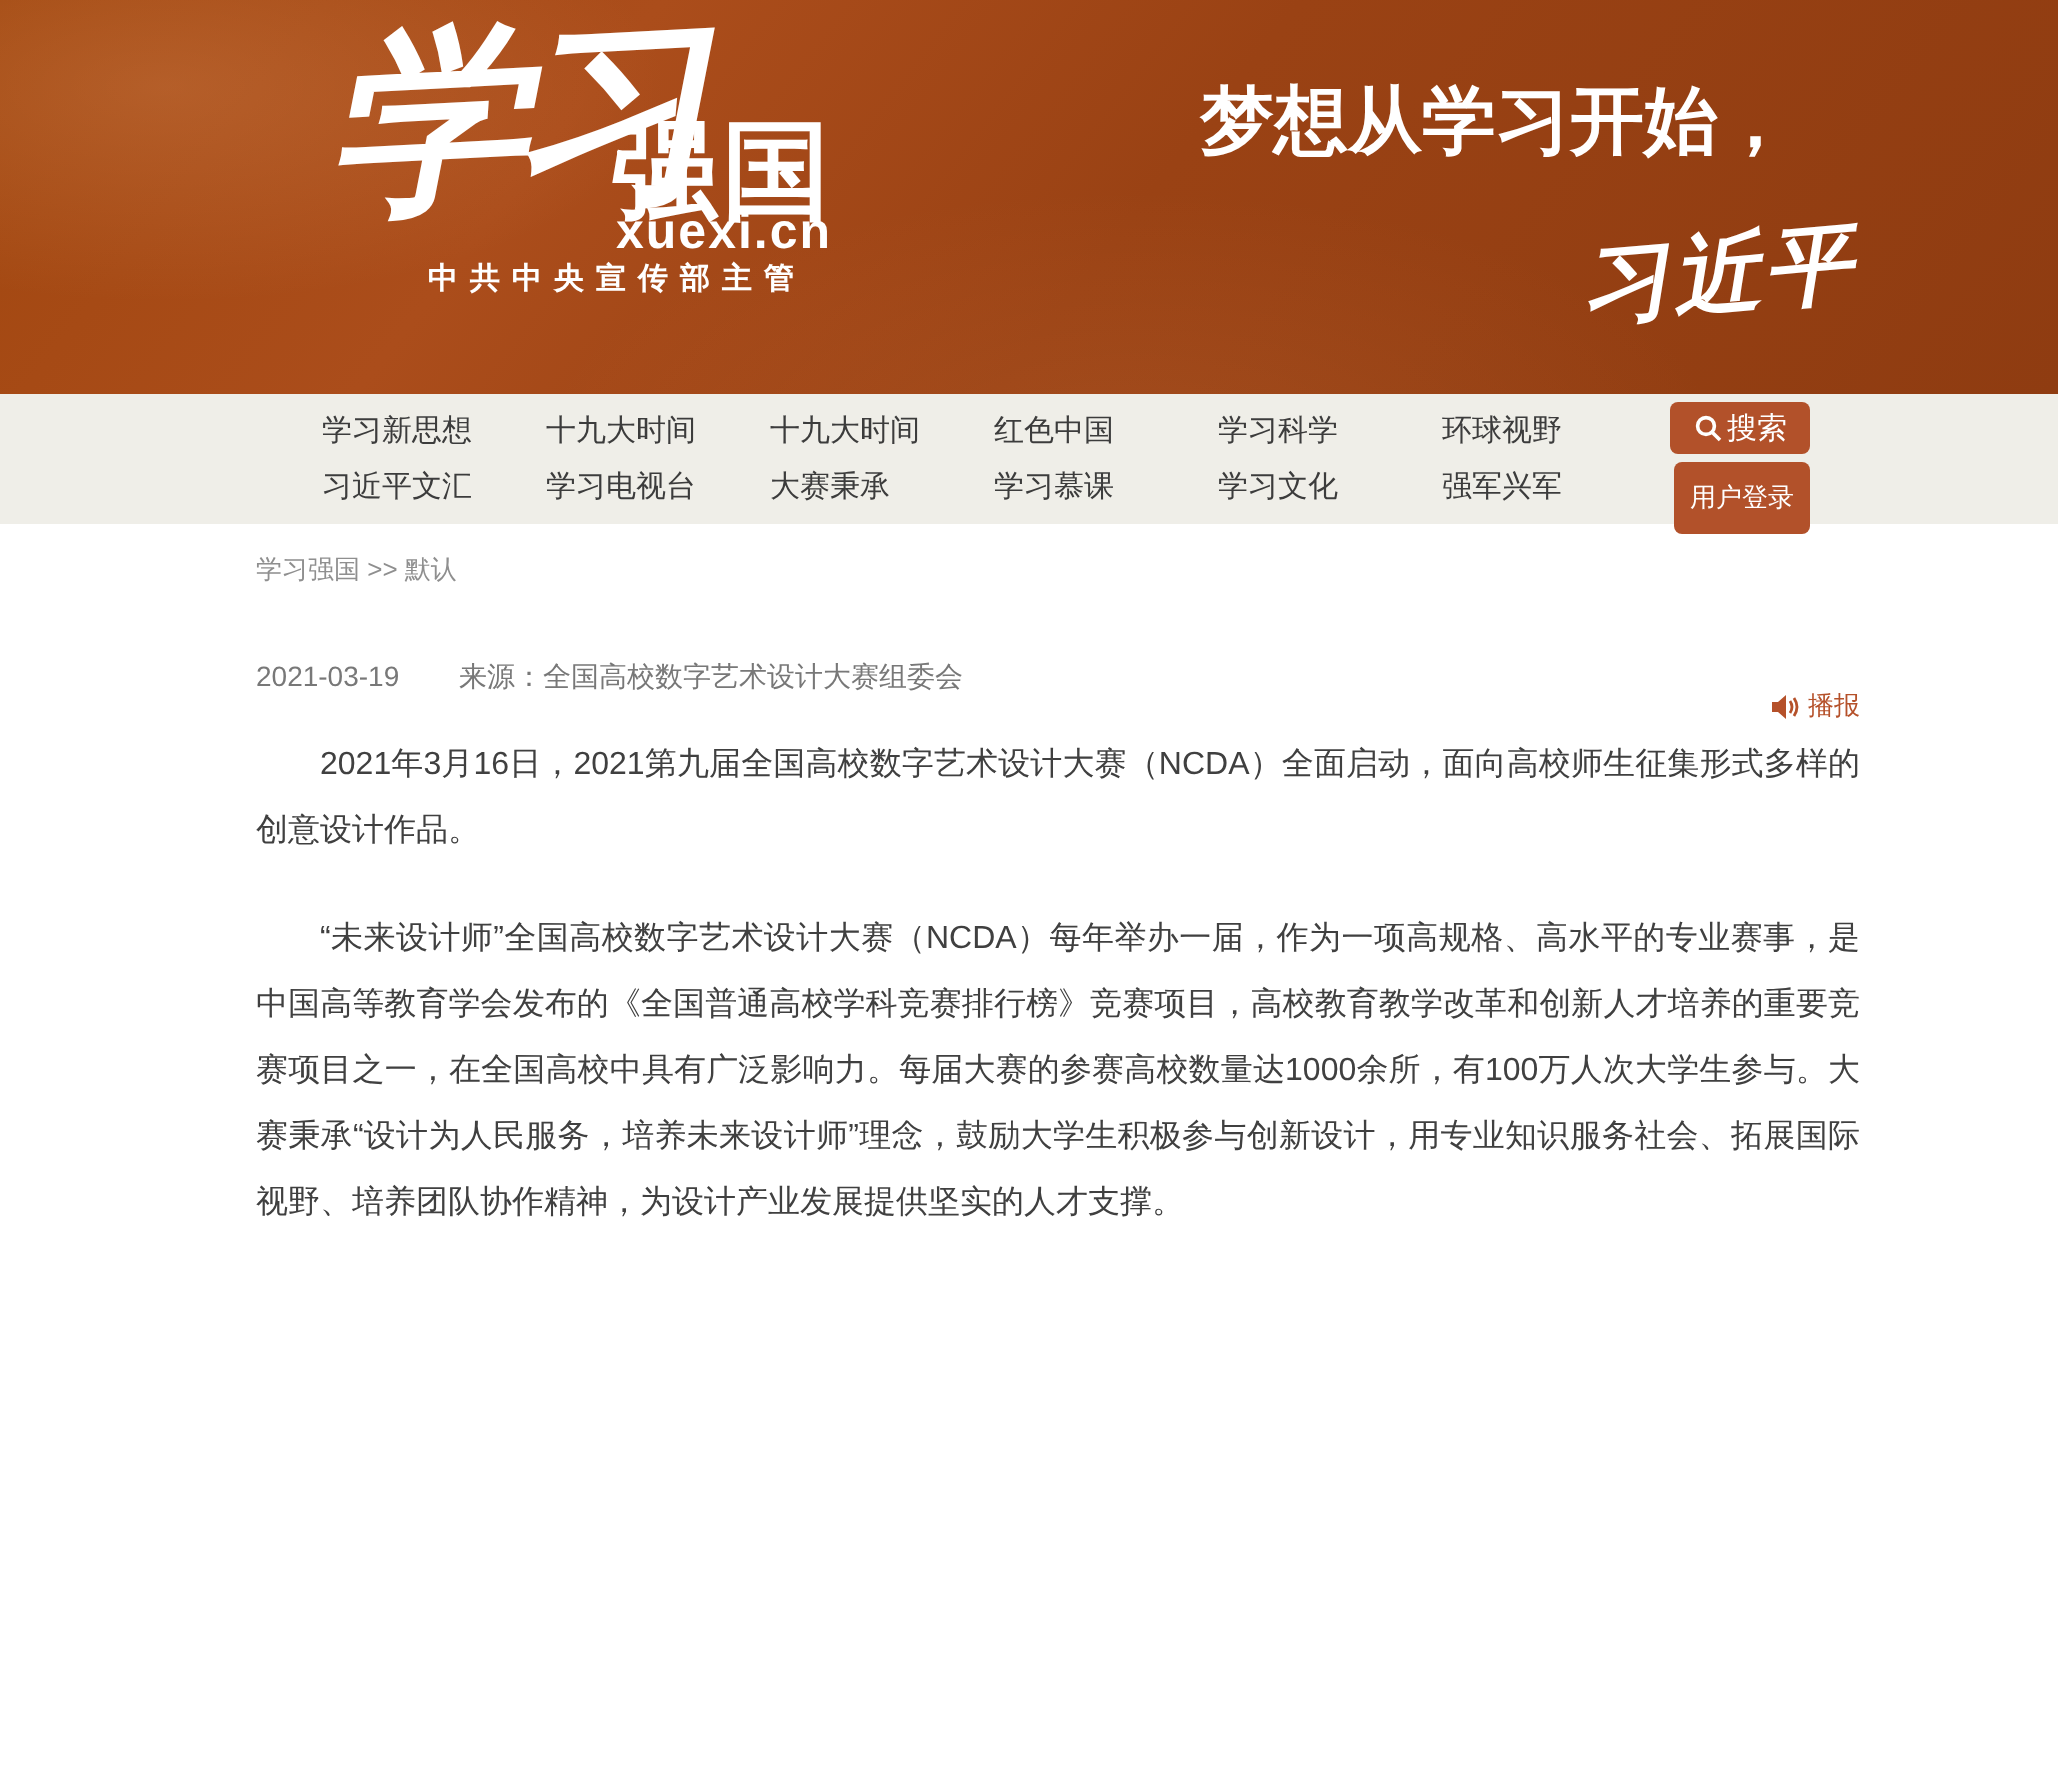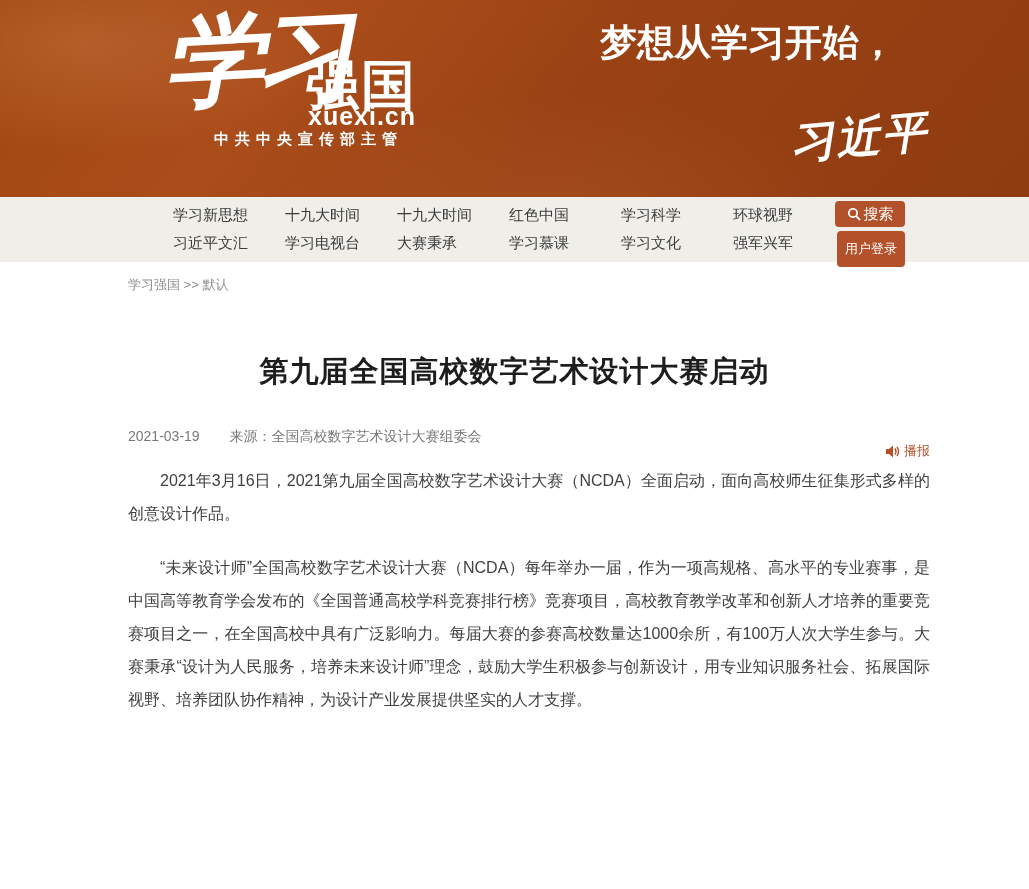--- a/index.html
+++ b/index.html
@@ -34,21 +34,21 @@
   }
   .logo-domain {
     position:absolute; left:308px; top:102px;
     font-size:25px; font-weight:bold; letter-spacing:1px;
   }
   .logo-caption {
     position:absolute; left:214px; top:130px;
     font-size:15px; letter-spacing:6px; font-weight:bold;
   }
   .slogan-line1 {
-    position:absolute; left:600px; top:18px;
+    position:absolute; left:600px; top:36px;
     font-size:37px; font-weight:bold;
     font-family:Liberation Sans, sans-serif;
   }
   .slogan-line2 {
     position:absolute; left:545px; top:84px;
     font-size:37px; font-weight:bold;
     font-family:"DejaVu Serif","Liberation Serif",serif;
   }
   .signature {
     position:absolute; left:790px; top:108px;
@@ -60,21 +60,21 @@
 
   
   .navbar {
     position:relative;
     width:1029px; height:65px;
     background:#efeee8;
   }
   .nav-row {
     position:absolute; left:161px;
     display:grid; grid-template-columns:repeat(6,112px);
-    justify-items:start; align-items:center; height:24px;margin-left:12px;
+    justify-items:start; align-items:center; height:24px;
   }
   .nav-row.r1 { top:6px; }
   .nav-row.r2 { top:34px; }
   .nav-link {
     font-size:15px; color:#3c3c3c; cursor:pointer; white-space:nowrap;
   }
   .hdr-btn {
     position:absolute; right:124px;
     background:#b2512a; color:#ffffff;
     border:none; border-radius:4px;
@@ -159,21 +159,20 @@
     <span>搜索</span>
   </button>
   <button class="hdr-btn login-btn">
     <span>用户登录</span>
   </button>
 </div>
 
 <div class="content">
   <div class="breadcrumb">学习强国 &gt;&gt; 默认</div>
 
-  <h1 class="article-title">第九届全国高校数字艺术设计大赛启动</h1>
 
   <div class="meta-row">
     <span class="meta-date">2021-03-19</span>
     <span class="meta-source">来源：全国高校数字艺术设计大赛组委会</span>
     <span class="broadcast">
       <span>
         <svg width="14" height="13" viewBox="0 0 14 13">
           <polygon points="0,4 3,4 7,0.5 7,12.5 3,9 0,9" fill="#b5512a"></polygon>
           <path d="M9 3.5 Q11 6.5 9 9.5" fill="none" stroke="#b5512a" stroke-width="1.4"></path>
           <path d="M11 2 Q14 6.5 11 11" fill="none" stroke="#b5512a" stroke-width="1.4"></path>

